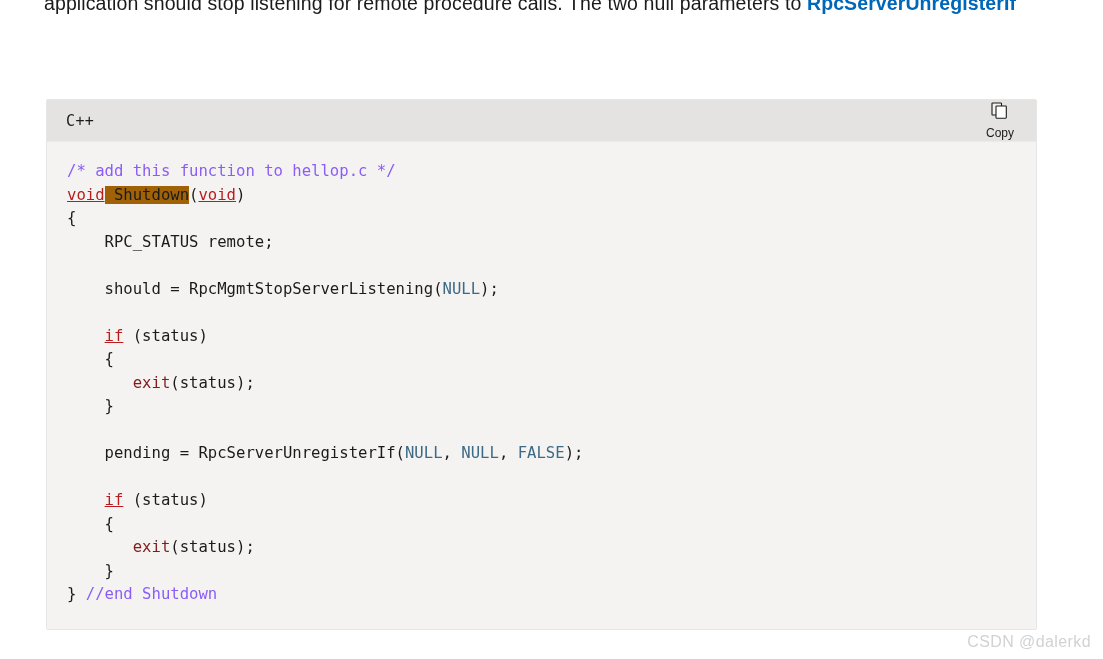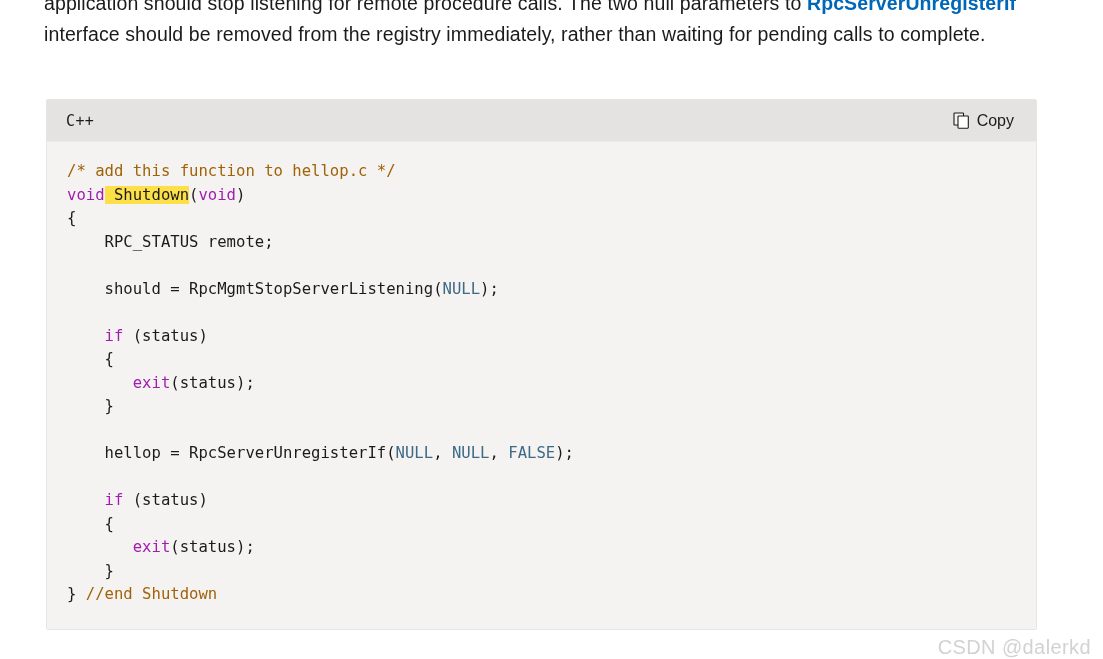--- a/index.html
+++ b/index.html
@@ -57,71 +57,71 @@
   .code-lang {
     font-family: "DejaVu Sans Mono", monospace;
     font-size: 15px;
     color: #1b1b1b;
     letter-spacing: 0.4px;
   }
   .copy-btn {
     display: flex;
     align-items: center;
     gap: 7px;
-    font-size: 16px;
+    font-size: 12px;
     color: #1b1b1b;
     cursor: pointer;
     padding: 4px 8px;
     background: transparent;
     border: 0;
     font-family: "Liberation Sans", sans-serif;
+    flex-direction: column;
   }
   .copy-icon { display: block; width: 17px; height: 17px; }
 
   .code-body {
     padding: 18px 20px 22px 20px;
     background: #f4f3f2;
   }
   pre.code {
     margin: 0;
     font-family: "DejaVu Sans Mono", monospace;
     font-size: 15.6px;
     line-height: 23.5px;
     color: #1b1b1b;
     white-space: pre;
     letter-spacing: 0px;
   }
-  .c-comment { color: #a16207; }
-  .c-keyword { color: #a21caf; }
-  .c-fn      { color: #a21caf; margin-top: 16px; }
+  .c-comment { color: #8b5cf6; }
+  .c-keyword { color: #b91c1c; text-decoration: underline; }
+  .c-fn      { color: #7f1d1d; margin-top: 16px; }
   .c-const   { color: #3d6a85; margin-top: 28px; }
   .c-plain   { color: #1b1b1b; }
   .hl {
-    background: #fde047;
+    background: #a16207;
     color: #1b1b1b;
   }
 
   
   .watermark {
     position: absolute;
     right: 12px;
-    bottom: 0;
-    font-size: 20px;
+    bottom: 8px;
+    font-size: 16px;
     color: #d2d2d2;
     letter-spacing: 0.4px;
     white-space: nowrap;
     margin-left: 48px;
   }
 </style>
 </head>
 <body>
 
 <div class="prose">
   <span class="ln"><span>application should stop listening for remote procedure calls. The two null parameters to </span><span class="api-link">RpcServerUnregisterIf</span></span>
-  <span class="ln">interface should be removed from the registry immediately, rather than waiting for pending calls to complete.</span>
 </div>
 
 <div class="codeblock">
 
   <div class="code-header">
     <span class="code-lang">C++</span>
     <button class="copy-btn">
       <span class="copy-icon">
         <svg width="17" height="17" viewBox="0 0 17 17" fill="none" xmlns="http://www.w3.org/2000/svg">
           <rect x="1" y="1" width="9.5" height="12" rx="0.6" stroke="#1b1b1b" stroke-width="1.1" fill="#f4f3f2"></rect>
@@ -138,21 +138,21 @@
 <span><span class="c-plain">{</span></span>
 <span><span class="c-plain">    RPC_STATUS remote;</span></span>
 <span><span class="c-plain"></span></span>
 <span><span class="c-plain">    should = RpcMgmtStopServerListening(</span><span class="c-const">NULL</span><span class="c-plain">);</span></span>
 <span><span class="c-plain"></span></span>
 <span><span class="c-plain">    </span><span class="c-keyword">if</span><span class="c-plain"> (status)</span></span>
 <span><span class="c-plain">    {</span></span>
 <span><span class="c-plain">       </span><span class="c-fn">exit</span><span class="c-plain">(status);</span></span>
 <span><span class="c-plain">    }</span></span>
 <span><span class="c-plain"></span></span>
-<span><span class="c-plain">    hellop = RpcServerUnregisterIf(</span><span class="c-const">NULL</span><span class="c-plain">, </span><span class="c-const">NULL</span><span class="c-plain">, </span><span class="c-const">FALSE</span><span class="c-plain">);</span></span>
+<span><span class="c-plain">    pending = RpcServerUnregisterIf(</span><span class="c-const">NULL</span><span class="c-plain">, </span><span class="c-const">NULL</span><span class="c-plain">, </span><span class="c-const">FALSE</span><span class="c-plain">);</span></span>
 <span><span class="c-plain"></span></span>
 <span><span class="c-plain">    </span><span class="c-keyword">if</span><span class="c-plain"> (status)</span></span>
 <span><span class="c-plain">    {</span></span>
 <span><span class="c-plain">       </span><span class="c-fn">exit</span><span class="c-plain">(status);</span></span>
 <span><span class="c-plain">    }</span></span>
 <span><span class="c-plain">} </span><span class="c-comment">//end Shutdown</span></span></pre>
   </div>
 </div>
 
 <div class="watermark">CSDN @dalerkd</div>

